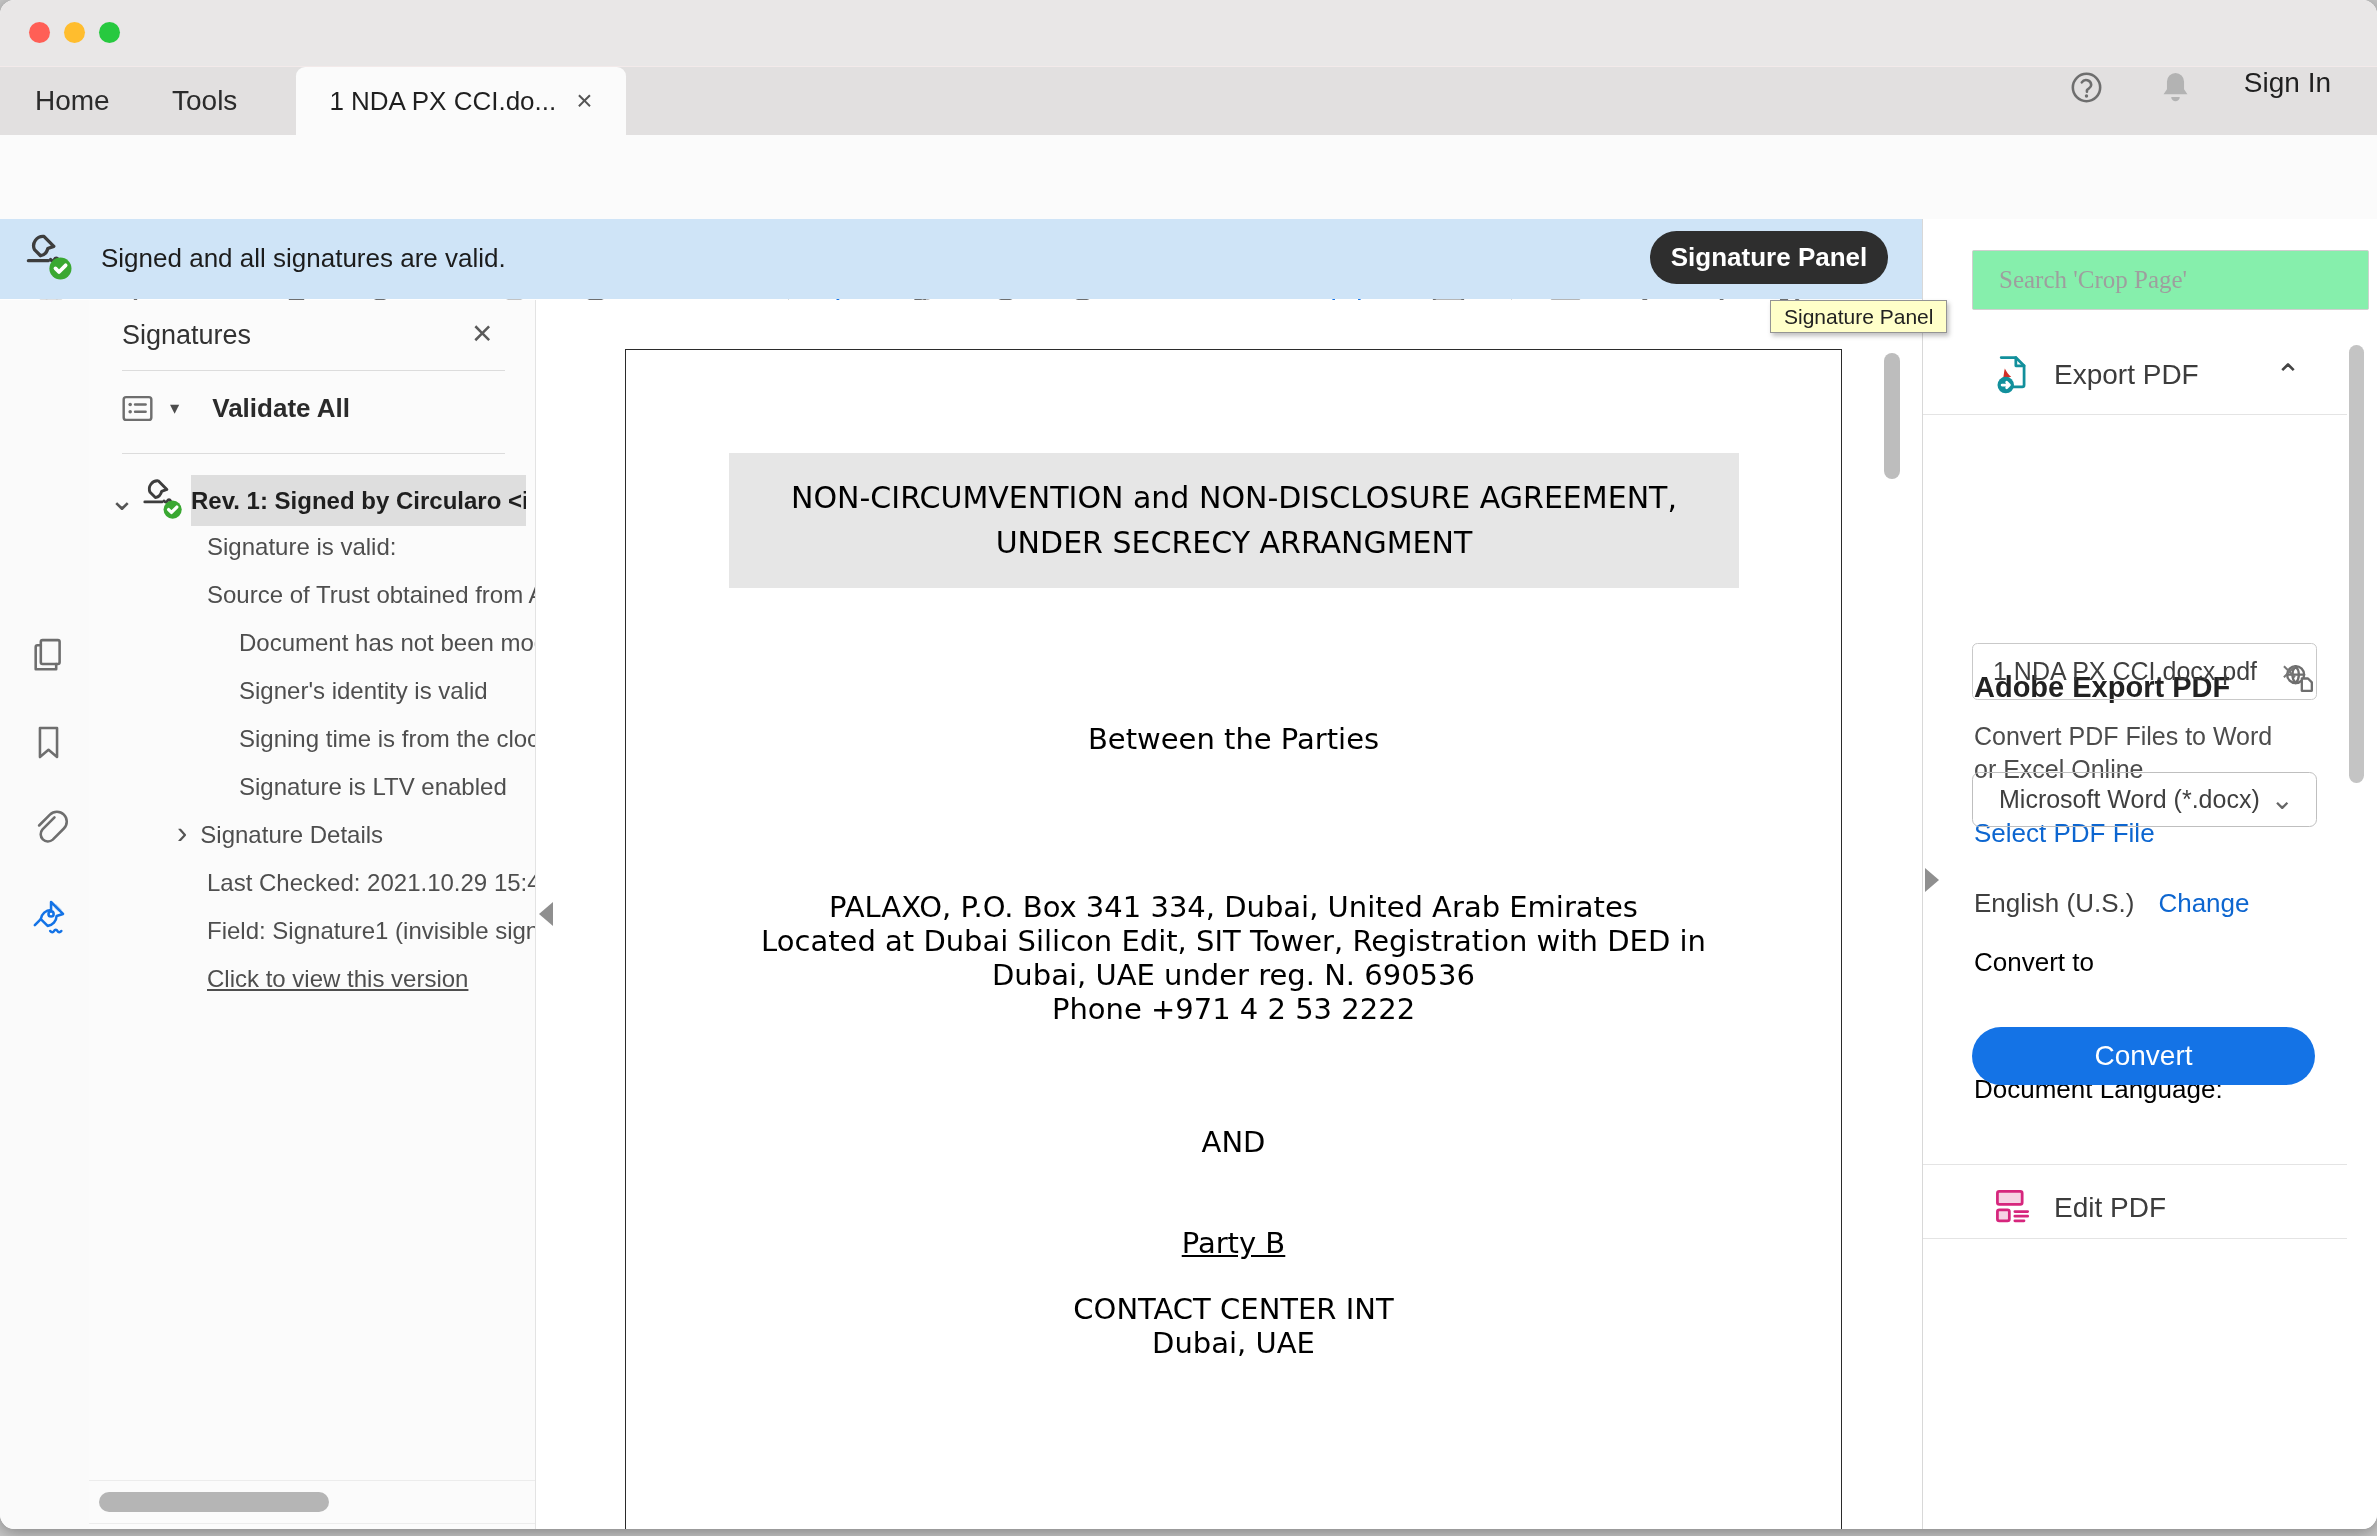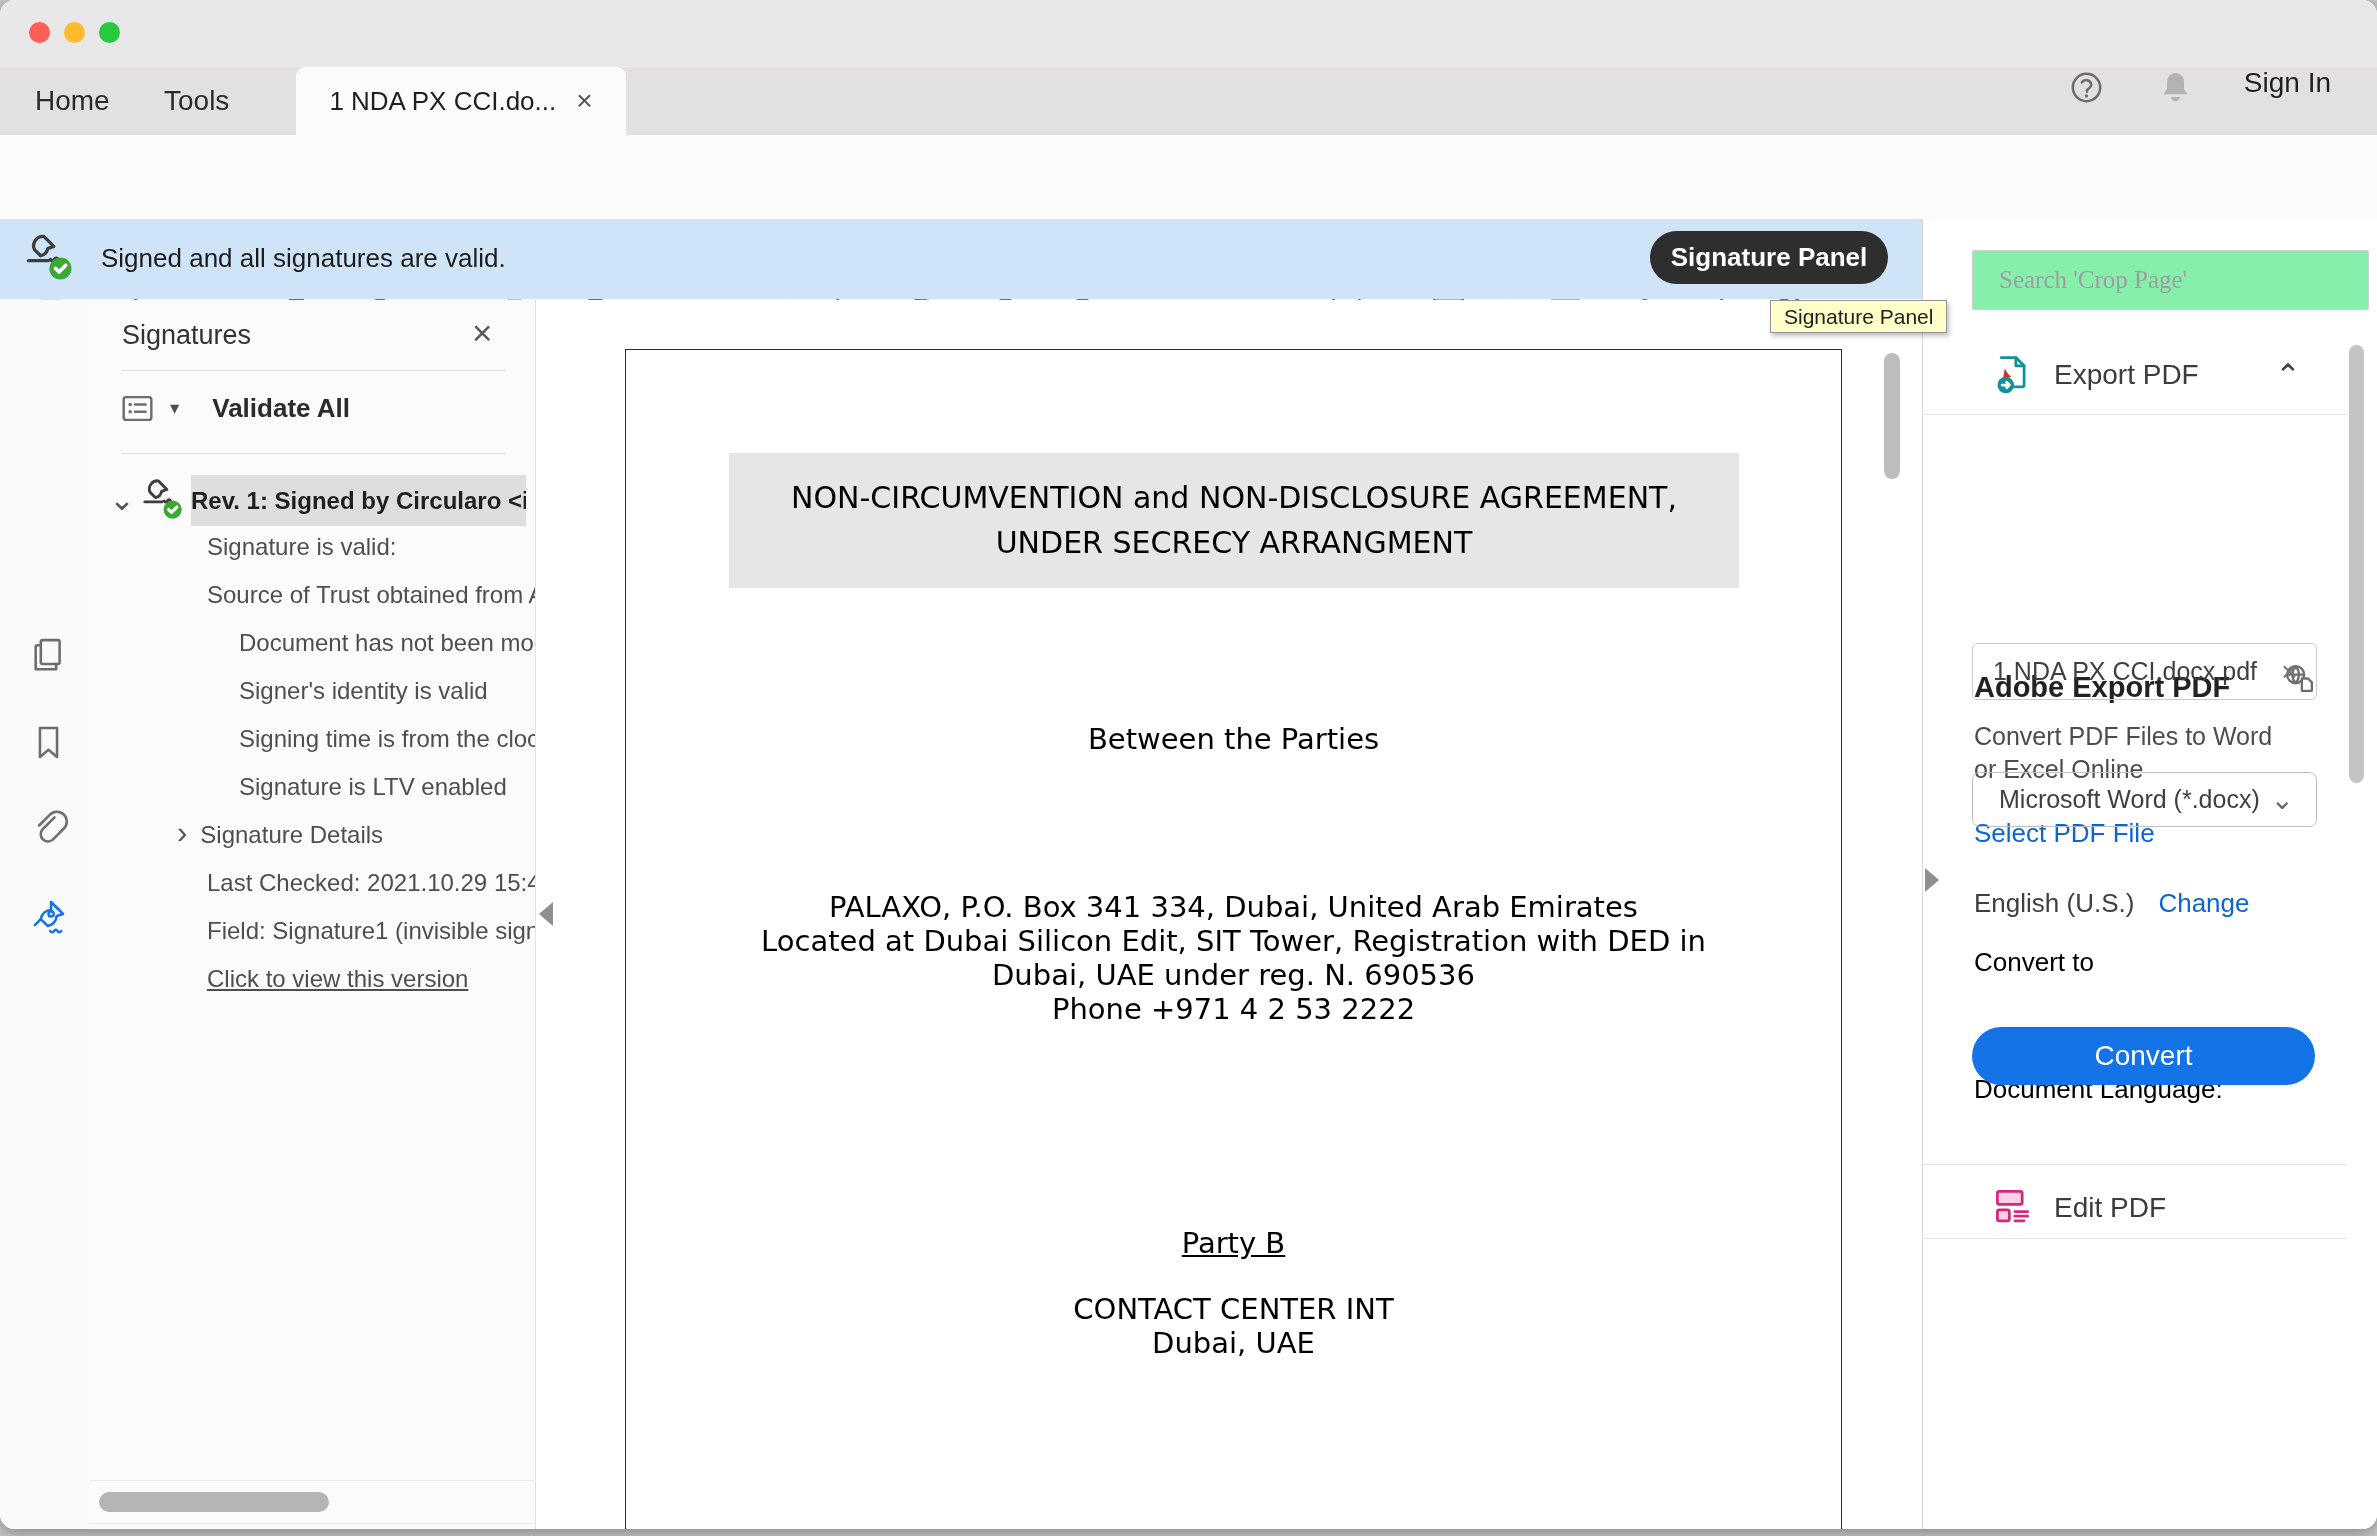--- a/index.html
+++ b/index.html
@@ -112,21 +112,21 @@
 <div class="win">
 
   <div class="titlebar">
     <div class="light" style="left:29px;background:#ff5f56;"></div>
     <div class="light" style="left:64px;background:#ffbd2e;"></div>
     <div class="light" style="left:99px;background:#27c93f;"></div>
   </div>
 
   <div class="tabrow">
     <div class="tab-label" style="left:35px;">Home</div>
-    <div class="tab-label" style="left:164px;text-align:right;">Tools</div>
+    <div class="tab-label" style="left:172px;text-align:right;">Tools</div>
     <div class="tab-active">
       <span>1 NDA PX CCI.do...</span>
       <span class="tab-close">×</span>
     </div>
     <div class="tb-right">
       <div style="width:41px;height:41px;">
         <svg class="ic" viewBox="0 0 48 48">
             <circle cx="24" cy="24" r="16"></circle>
             <path d="M18.5 18a6 6 0 0 1 11 3c0 3-3 4-5 6v2"></path>
             <circle class="f" cx="24" cy="34" r="2"></circle>
@@ -423,20 +423,21 @@
         <div>NON-CIRCUMVENTION and NON-DISCLOSURE AGREEMENT,</div>
         <div>UNDER SECRECY ARRANGMENT</div>
       </div>
       <div class="dline" style="top:371px;">Between the Parties</div>
       <div class="dblock" style="top:540px;">
         <div>PALAXO, P.O. Box 341 334, Dubai, United Arab Emirates</div>
         <div>Located at Dubai Silicon Edit, SIT Tower, Registration with DED in</div>
         <div>Dubai, UAE under reg. N. 690536</div>
         <div>Phone  +971 4 2 53 2222</div>
       </div>
+      <div class="dline" style="top:774px;">AND</div>
       <div class="dline uline" style="top:875px;">Party B</div>
       <div class="dblock" style="top:942px;">
         <div>CONTACT CENTER INT</div>
         <div>Dubai, UAE</div>
       </div>
     </div>
     <div class="vscroll-doc"></div>
   </div>
   <div class="expand-right"></div>
 

